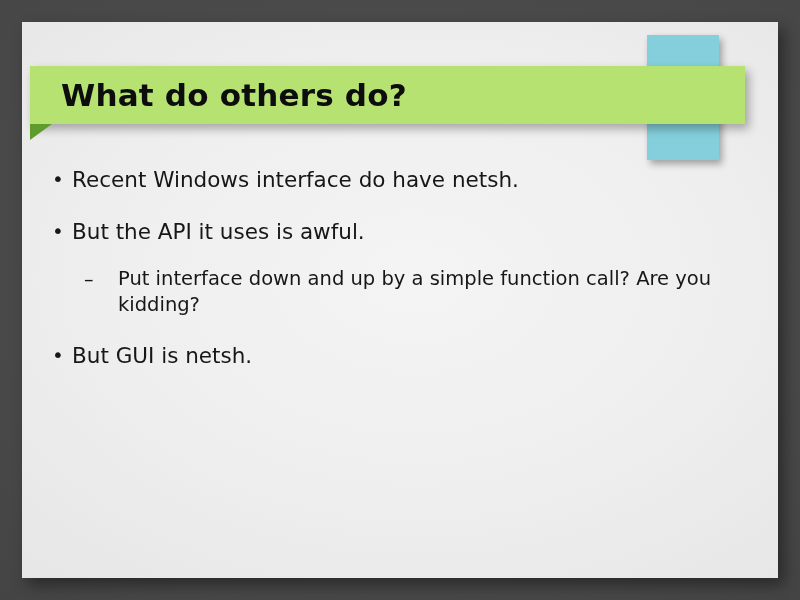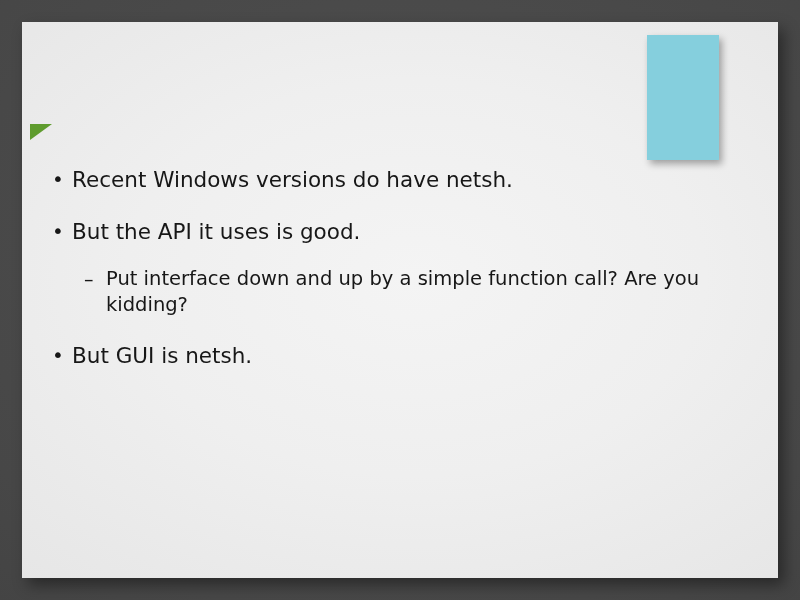--- a/index.html
+++ b/index.html
@@ -120,43 +120,47 @@
   }
   .bullet-l2 .marker {
     width: 22px;
     flex: 0 0 22px;
     font-size: 19px;
     line-height: 26px;
   }
   .bullet-l2 .btext {
     flex: 1;
     max-width: 655px;
+    margin-left: 12px;
   }
 </style>
 </head>
 <body>
 
 <div id="presentation-root">
 
   <div class="slide">
 
     <div class="deco-blue-bar"></div>
 
+    <div class="title-banner">
+      <div class="title-text">What do others do?</div>
+    </div>
     <div class="banner-fold"></div>
 
     <div class="body-content">
 
       <div class="bullet-row bullet-l1">
         <span class="marker">•</span>
-        <span class="btext">Recent Windows versions do have netsh.</span>
+        <span class="btext">Recent Windows interface do have netsh.</span>
       </div>
 
       <div class="bullet-row bullet-l1">
         <span class="marker">•</span>
-        <span class="btext">But the API it uses is good.</span>
+        <span class="btext">But the API it uses is awful.</span>
       </div>
 
       <div class="bullet-row bullet-l2">
         <span class="marker">–</span>
         <span class="btext">Put interface down and up by a simple function call? Are you kidding?</span>
       </div>
 
       <div class="bullet-row bullet-l1">
         <span class="marker">•</span>
         <span class="btext">But GUI is netsh.</span>

